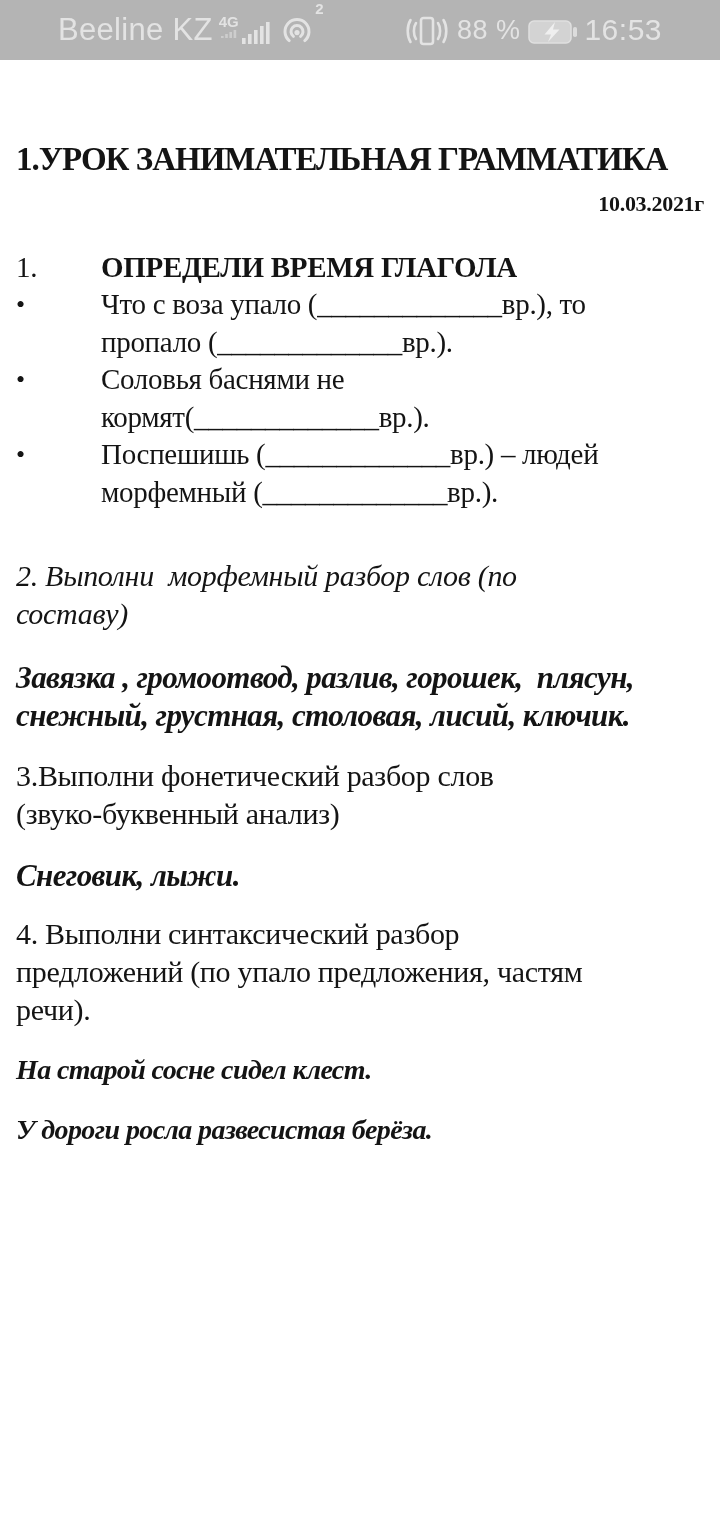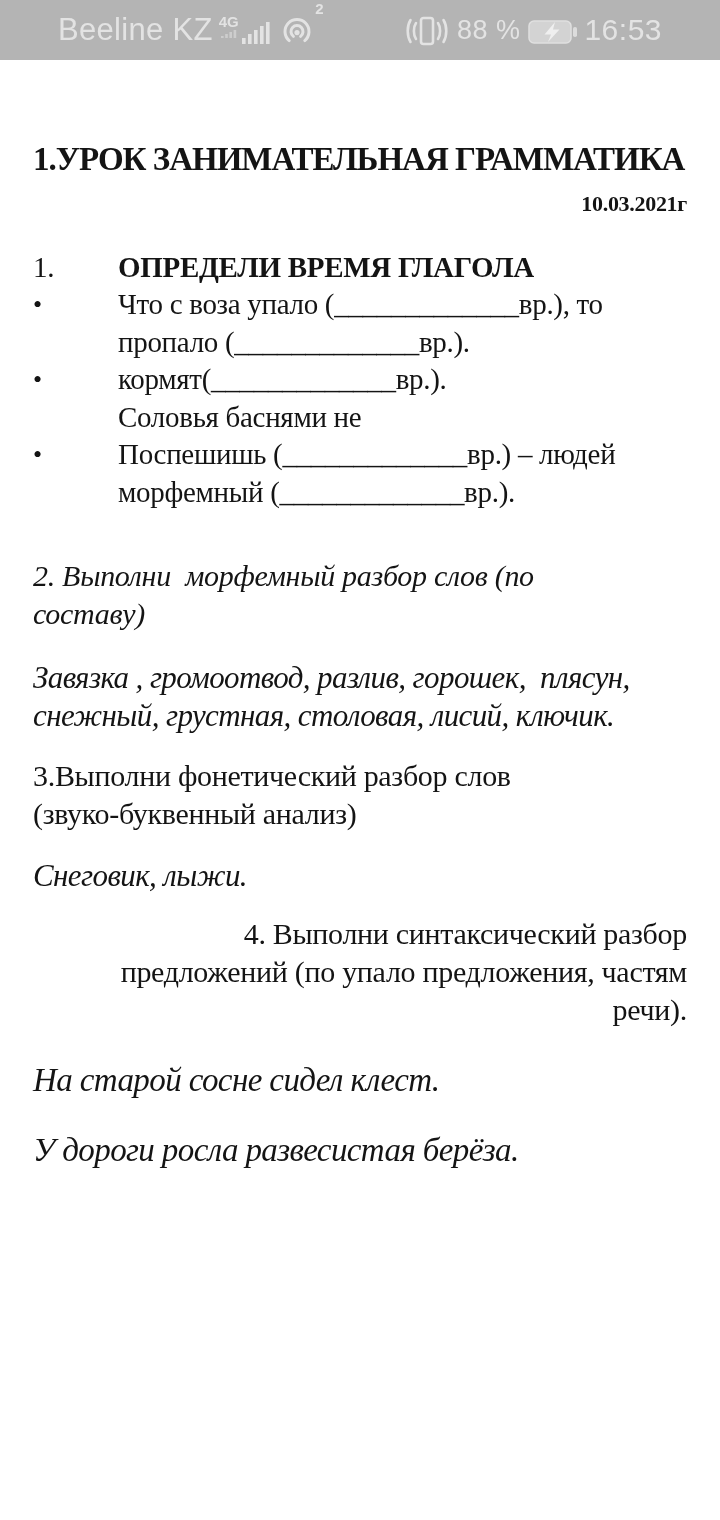--- a/index.html
+++ b/index.html
@@ -28,21 +28,21 @@
   .mini-bars{opacity:.55;margin-top:1px;}
   .bars{margin-left:3px;margin-top:4px;}
   .hotspot-wrap{position:relative;display:inline-flex;margin-left:10px;margin-top:4px;}
   .sup2{position:absolute;top:-14px;right:-10px;font-size:15px;font-weight:bold;line-height:15px;}
   .vibrate{margin-right:8px;margin-top:2px;}
   .pct{font-size:27px;letter-spacing:.5px;}
   .battery{margin:3px 6px 0 8px;}
   .time{font-size:30px;letter-spacing:.5px;}
 
   
-  .doc{padding:0 33px;box-sizing:border-box;}
+  .doc{padding:0 16px;box-sizing:border-box;}
   .line{white-space:pre;}
   .title{
     margin:78px 0 0 0;
     font-size:33px;font-weight:bold;letter-spacing:-1px;
     line-height:42px;white-space:nowrap;
   }
   .date{
     margin-top:6px;
     font-size:22px;font-weight:bold;line-height:36px;letter-spacing:-.3px;text-align:right;
   }
@@ -50,25 +50,25 @@
   .row{display:flex;align-items:flex-start;}
   .col-label{flex:0 0 85px;line-height:37.5px;}
   .head-row{line-height:38px;}
   .head-row .col-label{line-height:38px;}
   .task-heading{font-weight:bold;line-height:38px;letter-spacing:-.3px;}
   .bullet{font-size:26px;}
   .bullet-body .line{line-height:37.5px;}
   .para{margin-top:22px;font-size:30px;letter-spacing:-.3px;}
   .para .line{line-height:38px;}
   .para-first{margin-top:46px;font-style:italic;}
-  .words{margin-top:26px;font-size:31px;font-weight:normal;font-style:italic;letter-spacing:-.6px;}
+  .words{margin-top:26px;font-size:31px;font-weight:bold;font-style:italic;letter-spacing:-.6px;}
   .words .line{line-height:38px;}
   .words-t3{margin-top:24px;}
-  .para-t4{margin-top:20px;text-align:right;}
-  .sentence{margin-top:32px;font-size:33px;font-weight:normal;font-style:italic;letter-spacing:-.6px;line-height:38px;white-space:pre;}
+  .para-t4{margin-top:20px;}
+  .sentence{margin-top:22px;font-size:28px;font-weight:bold;font-style:italic;letter-spacing:-.6px;line-height:38px;white-space:pre;}
   svg{display:block;}
 </style>
 </head>
 <body>
 
 <div class="screen">
 
   <header class="status-bar">
     <div class="sb-left">
       <span class="carrier">Beeline KZ</span>
@@ -130,22 +130,22 @@
         <span class="col-label bullet">•</span>
         <div class="bullet-body">
           <div class="line">Что с воза упало (_____________вр.), то</div>
           <div class="line">пропало (_____________вр.).</div>
         </div>
       </div>
 
       <div class="row">
         <span class="col-label bullet">•</span>
         <div class="bullet-body">
+          <div class="line">Соловья баснями не</div>
           <div class="line">кормят(_____________вр.).</div>
-          <div class="line">Соловья баснями не</div>
         </div>
       </div>
 
       <div class="row">
         <span class="col-label bullet">•</span>
         <div class="bullet-body">
           <div class="line">Поспешишь (_____________вр.) – людей</div>
           <div class="line">морфемный (_____________вр.).</div>
         </div>
       </div>

